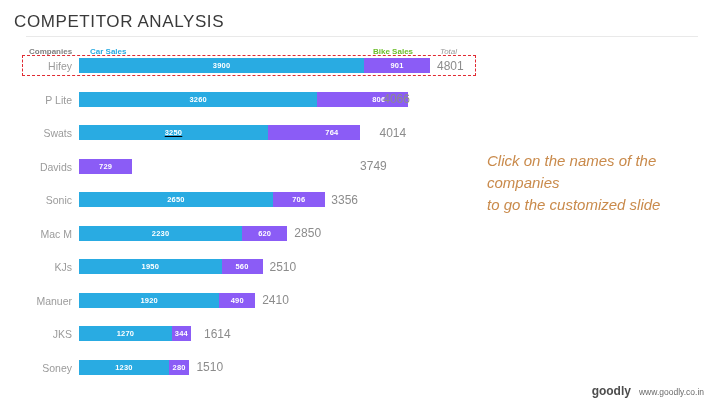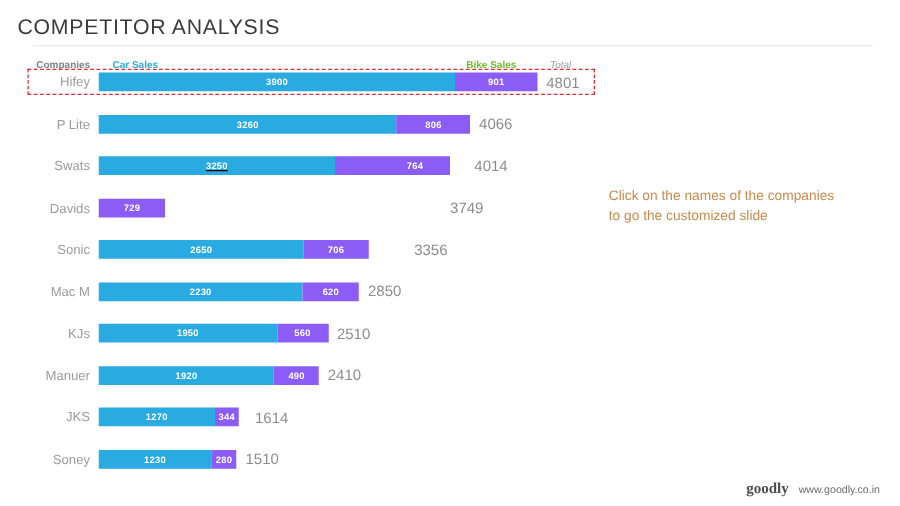--- a/index.html
+++ b/index.html
@@ -137,38 +137,39 @@
     border: 1.6px dashed #e02a32;
     box-sizing: border-box;
     pointer-events: none;
   }
   
   #callout {
     position: absolute;
     left: 487px;
     top: 150px;
     width: 210px;
-    font-size: 11px;
+    font-size: 15px;
+    font-style: italic;
     line-height: 1.45;
     color: #c98a4b;
   }
   
   #footer {
     position: absolute;
     right: 16px;
     bottom: 7px;
     display: flex;
     align-items: baseline;
     gap: 8px;
   }
   #footer-logo {
     font-size: 12px;
     font-weight: bold;
     color: #4d4d4d;
-    font-family: Liberation Serif, serif;
+    font-family: Liberation Sans, sans-serif;
   }
   #footer-url {
     font-size: 8.5px;
     color: #6b6b6b;
   }
 </style>
 </head>
 <body>
 
 <div id="slide">
@@ -193,21 +194,21 @@
           </div>
         </div>
         <div class="row-total" style="left: 437px;">4801</div>
       </div>
       <div class="chart-row">
         <div class="row-label">P Lite</div>
         <div class="bar-wrap">
           <div class="seg seg-car" style="width: 238.338px;">
             <span class="seg-val">3260</span>
           </div>
-          <div class="seg seg-bike" style="width: 58.9265px;">
+          <div class="seg seg-bike" style="width: 58.9265px; padding-left: 32px;">
             <span class="seg-val">806</span>
           </div>
         </div>
         <div class="row-total" style="left: 383.264px;">4066</div>
       </div>
       <div class="chart-row">
         <div class="row-label">Swats</div>
         <div class="bar-wrap">
           <div class="seg seg-car" style="width: 189px; text-decoration: underline;">
             <span class="seg-val">3250</span>
@@ -223,21 +224,21 @@
         <div class="bar-wrap">
           <div class="seg seg-bike" style="width: 53.297px;">
             <span class="seg-val">729</span>
           </div>
         </div>
         <div class="row-total" style="left: 360.089px;">3749</div>
       </div>
       <div class="chart-row">
         <div class="row-label">Sonic</div>
         <div class="bar-wrap">
-          <div class="seg seg-car" style="width: 164px;">
+          <div class="seg seg-car" style="width: 194px;">
             <span class="seg-val">2650</span>
           </div>
           <div class="seg seg-bike" style="width: 51.6155px;">
             <span class="seg-val">706</span>
           </div>
         </div>
         <div class="row-total" style="left: 331.356px;">3356</div>
       </div>
       <div class="chart-row">
         <div class="row-label">Mac M</div>

